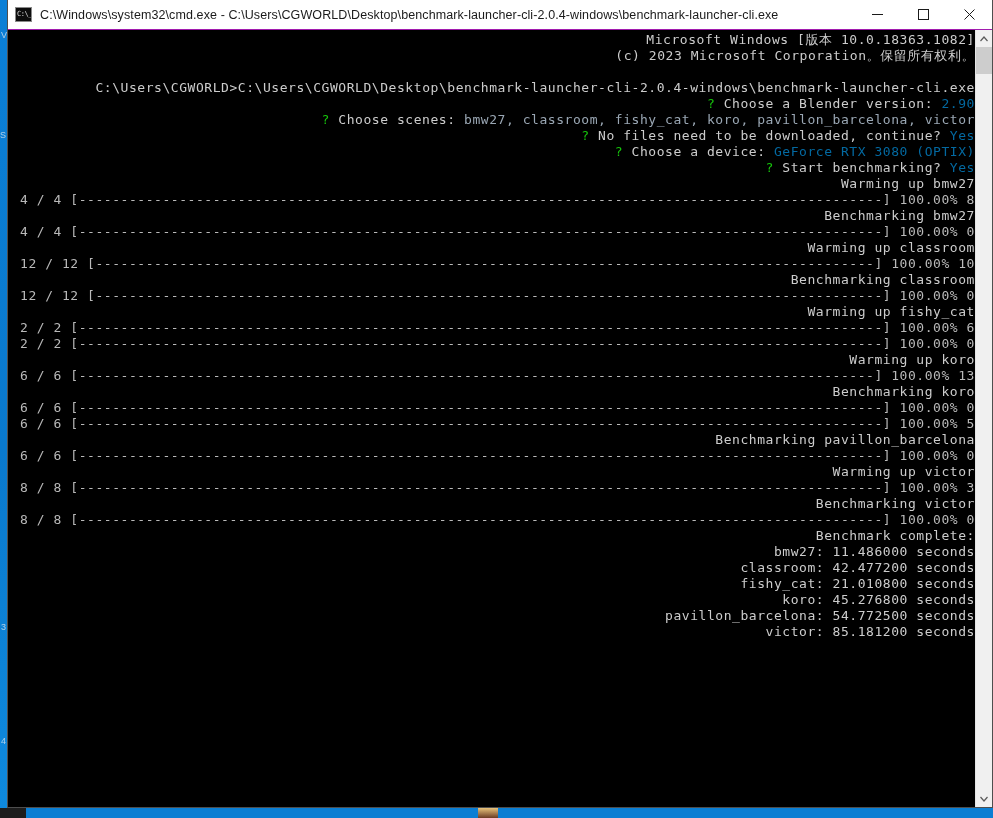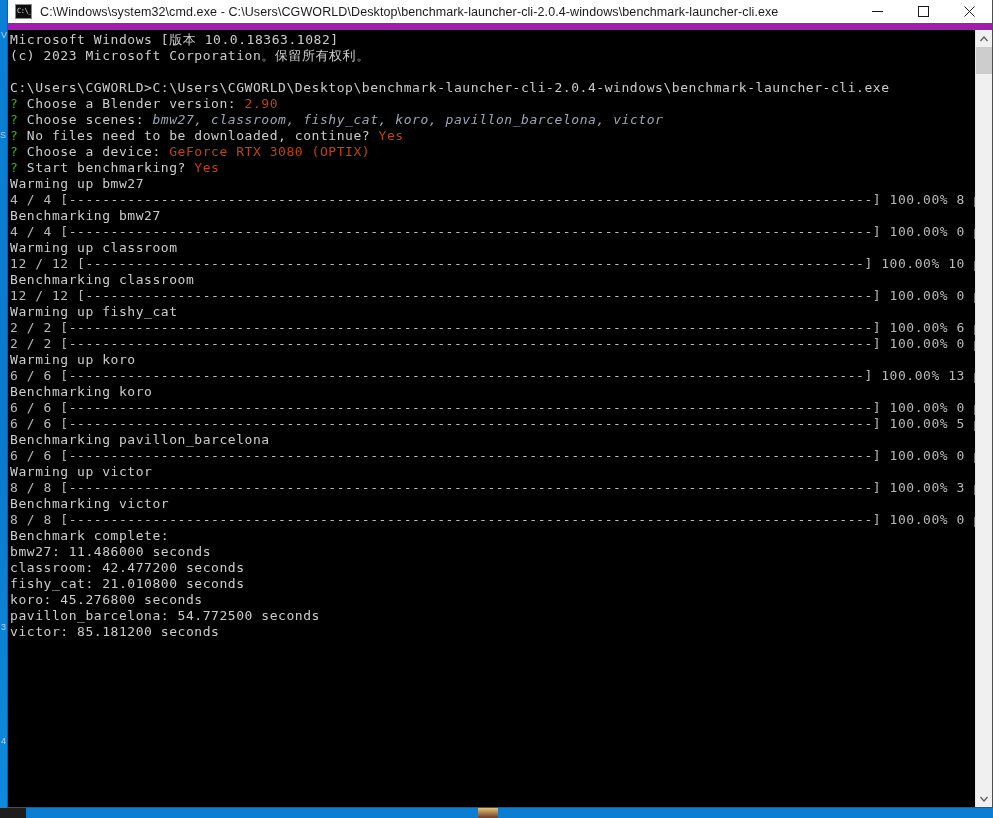--- a/index.html
+++ b/index.html
@@ -62,21 +62,21 @@
     box-sizing: border-box;
   }
 
   
   #titlebar {
     position: relative;
     height: 30px;
     background: #ffffff;
     display: flex;
     align-items: center;
-    border-bottom: 7px solid #a21caf;
+    border-bottom: 1px solid #a21caf;
     box-sizing: border-box;
   }
   #title-icon {
     width: 17px;
     height: 15px;
     margin-left: 7px;
     margin-right: 8px;
     background: #0d0d0d;
     border: 1px solid #8a8a8a;
     box-sizing: border-box;
@@ -133,26 +133,27 @@
     padding-top: 2px;
   }
   .line {
     height: 16px;
     line-height: 16px;
     font-family: "DejaVu Sans Mono", monospace;
     font-size: 13px;
     letter-spacing: 0.55px;
     color: #cccccc;
     white-space: pre;
-    padding-left: 2px;
+    padding-left: 12px;
+    text-align: right;
   }
   .c-white  { color: #cccccc; }
   .c-green  { color: #16c60c; }
-  .c-blue   { color: #c2410c; }
-  .c-dim    { color: #9aa7b4; font-style: italic; }
+  .c-blue   { color: #0369a1; }
+  .c-dim    { color: #9aa7b4; }
   .c-gray   { color: #b9b9b9; }
 
   
   #scrollbar {
     width: 17px;
     flex: none;
     background: #f0f0f0;
     position: relative;
     border-left: 1px solid #e4e4e4;
     box-sizing: border-box;

